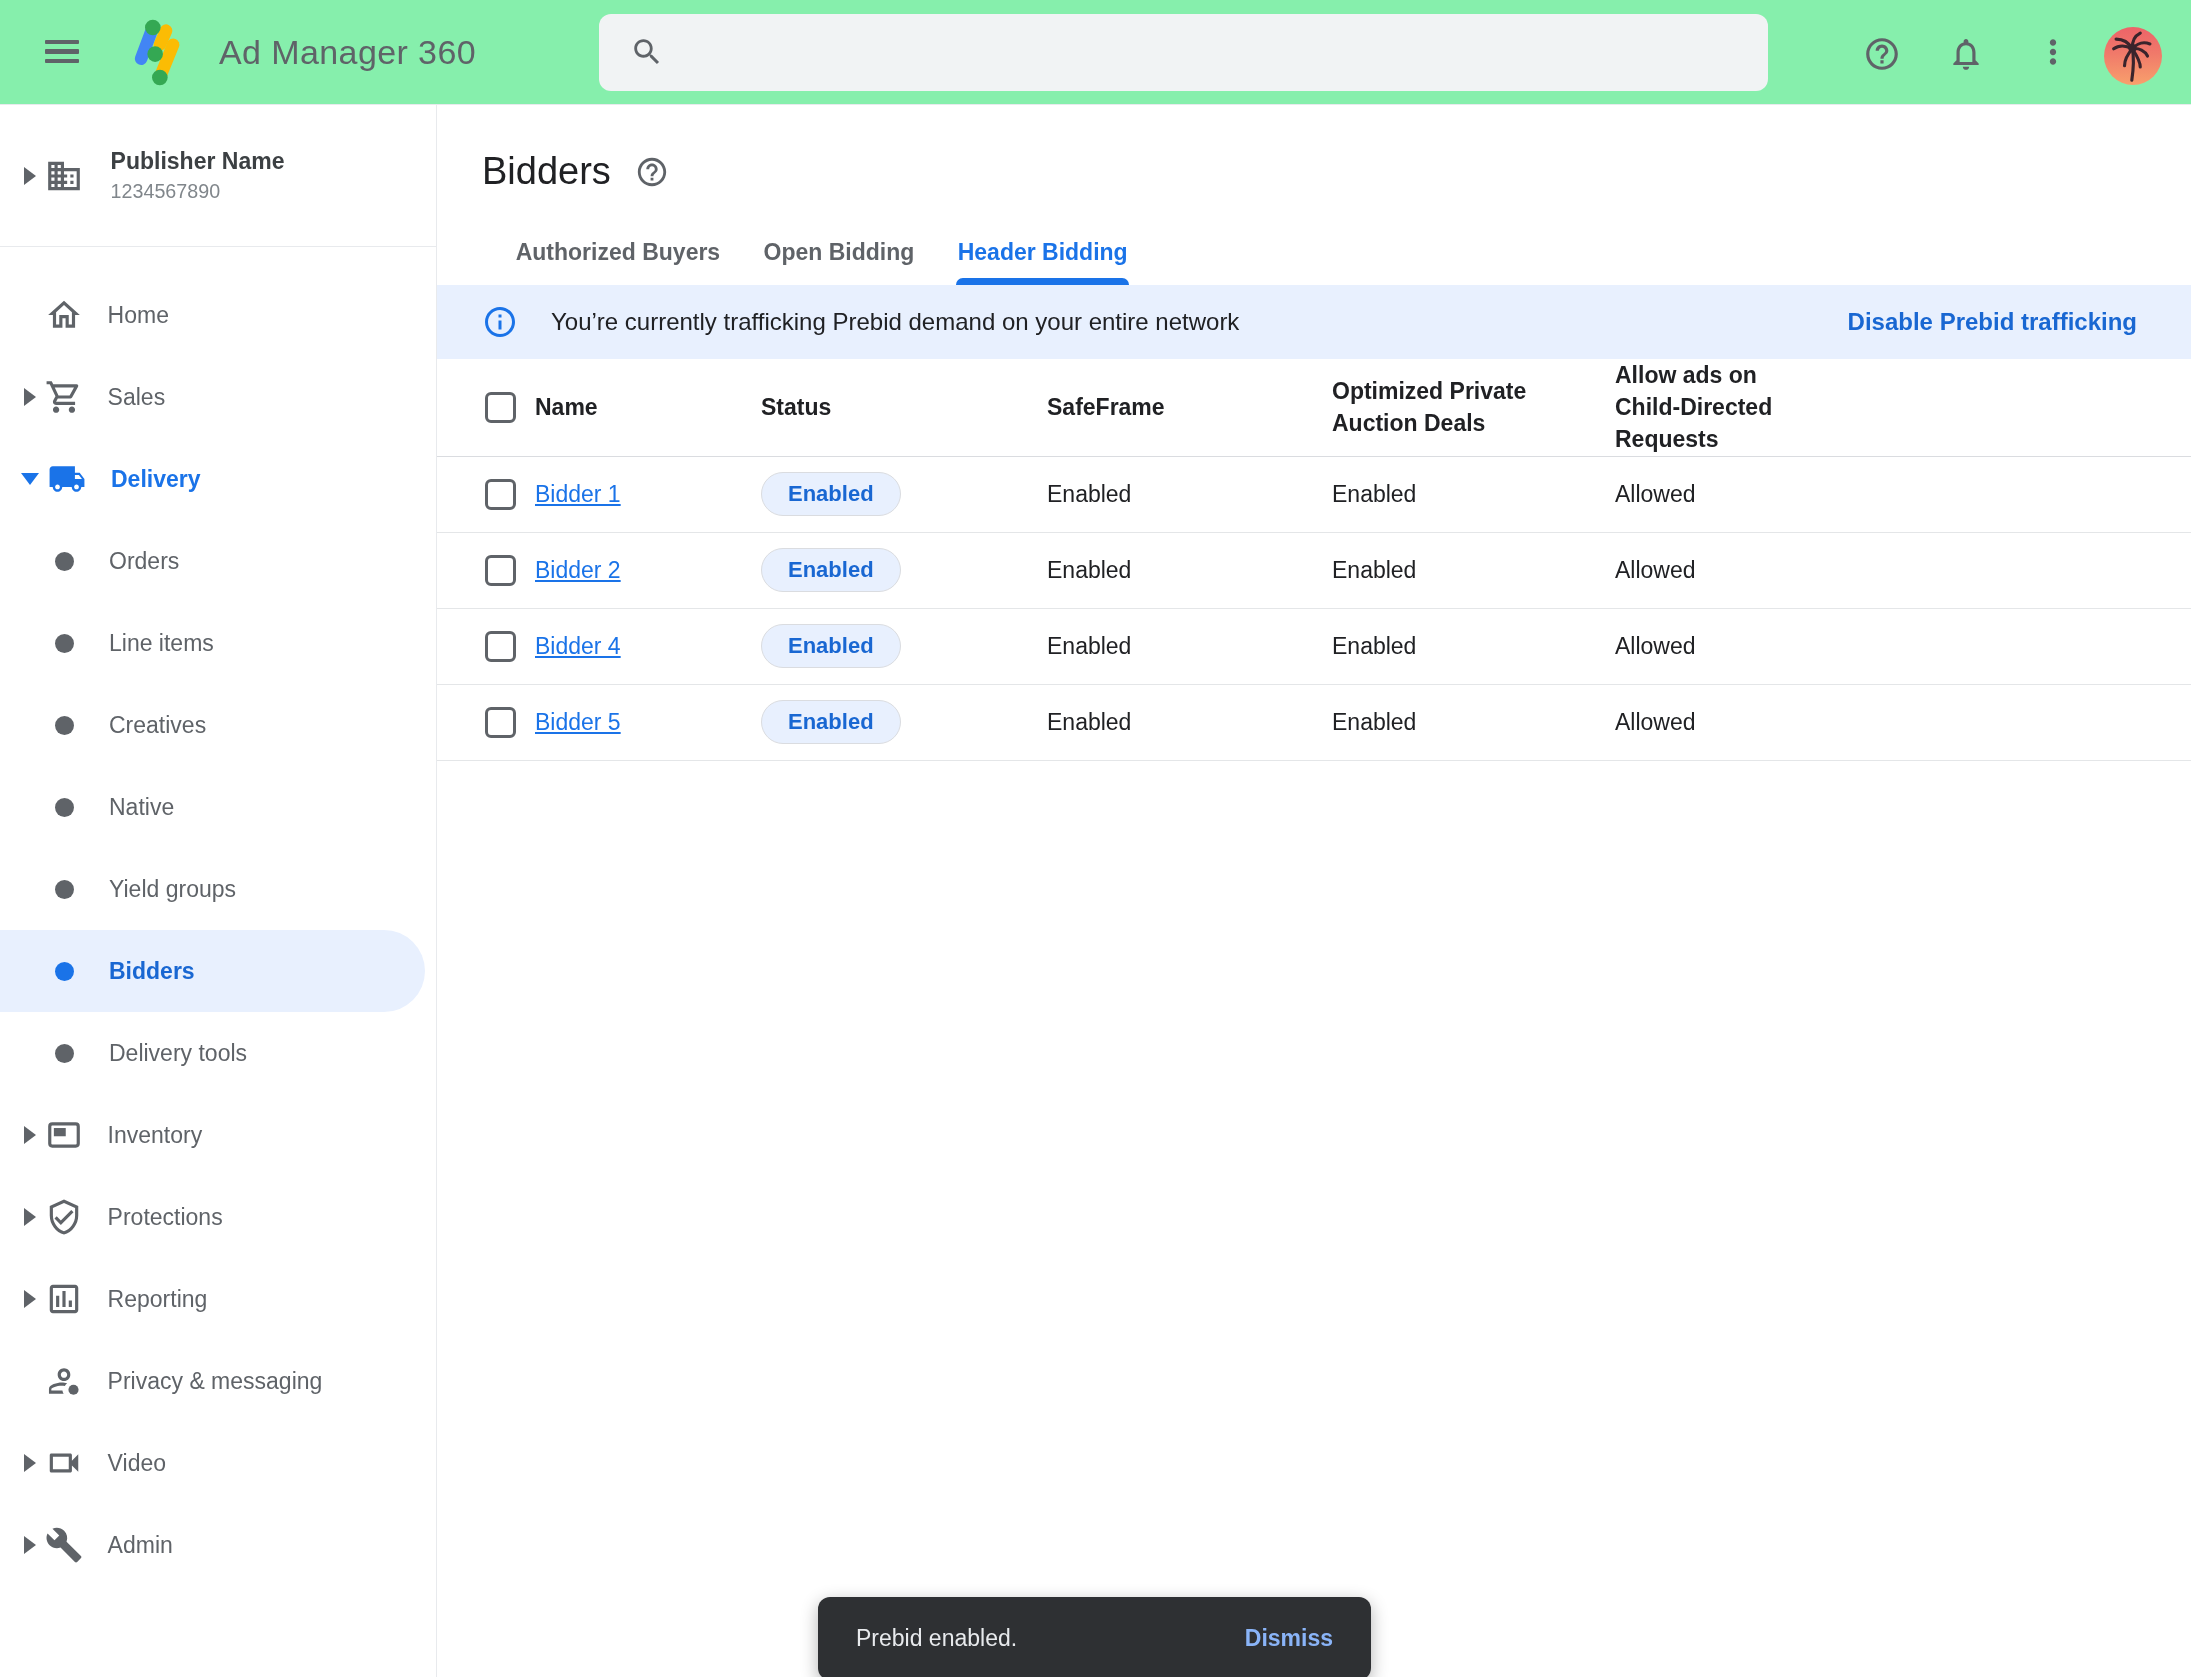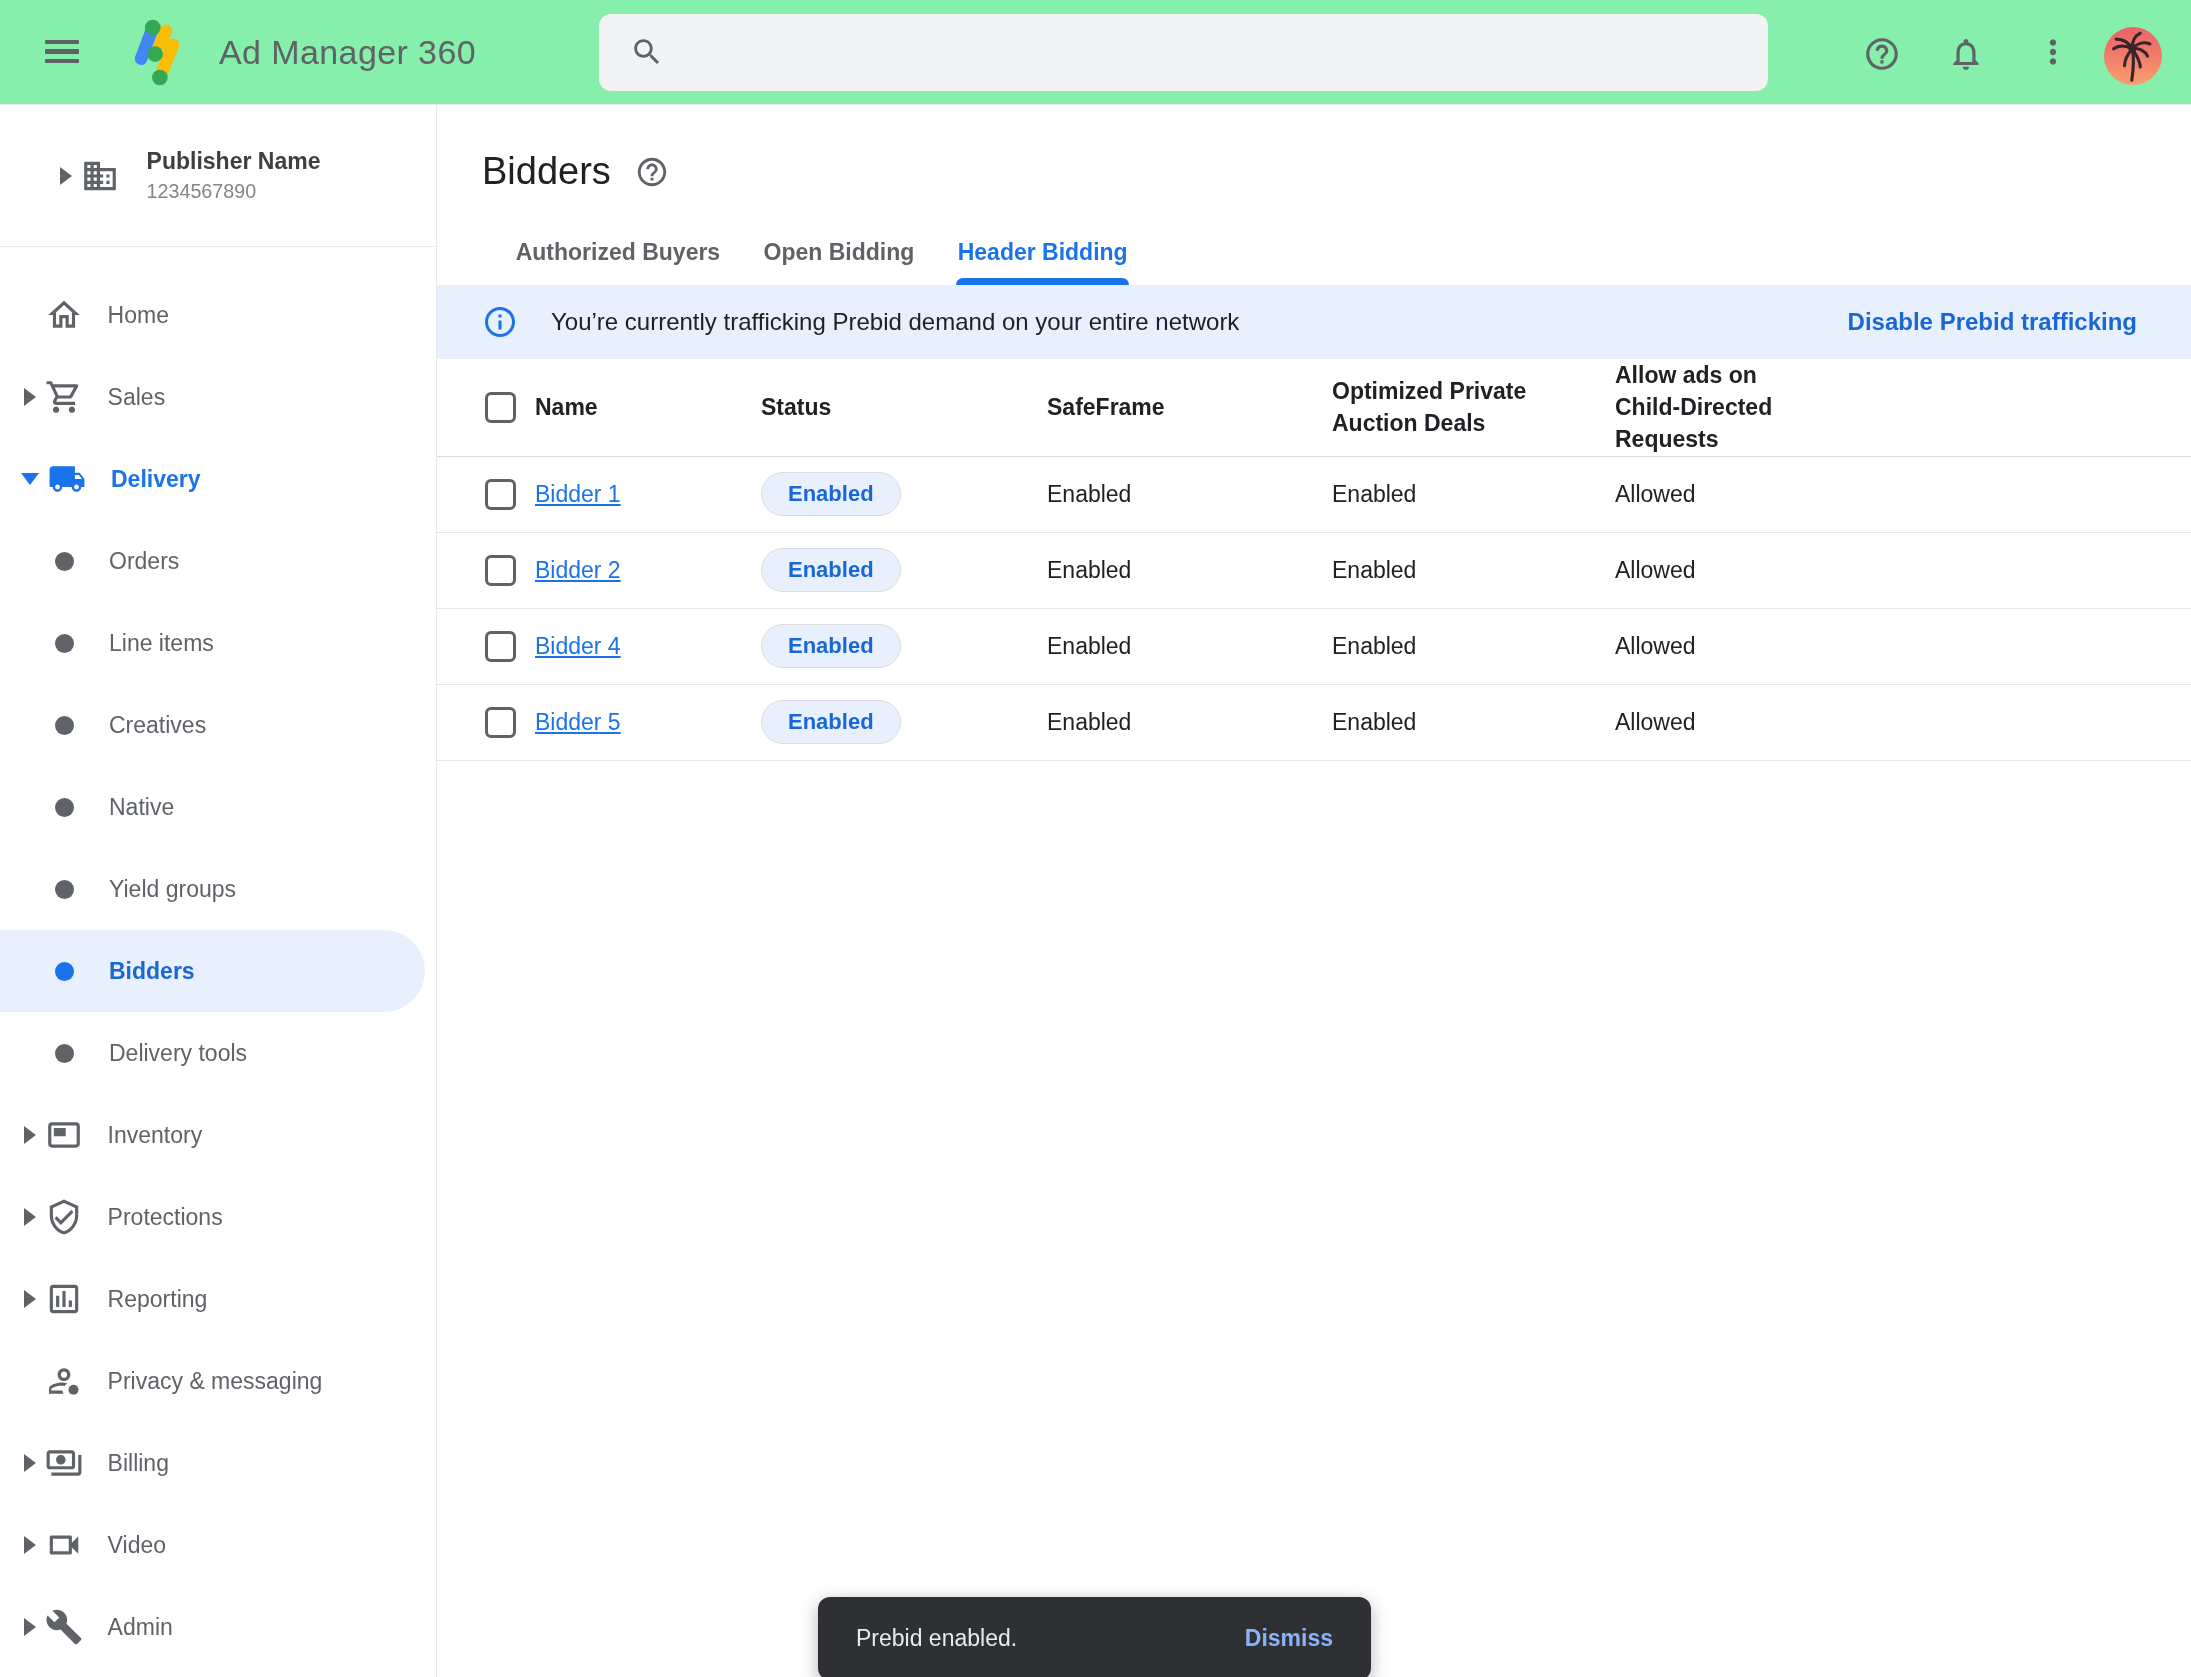--- a/index.html
+++ b/index.html
@@ -25,21 +25,21 @@
   .dots-pos{left:2034px;top:33px;}
   .avatar{position:absolute;left:2104px;top:26.5px;width:58px;height:58px;border-radius:50%;
       background:linear-gradient(180deg,#ec6368 0%,#f0796a 45%,#f8a06c 100%);overflow:hidden;cursor:pointer;}
 
   
   .bodywrap{display:flex;height:1572px;}
   .sidebar{width:437px;flex:none;border-right:1.7px solid #e8eaed;box-sizing:border-box;background:#fff;}
   .content{flex:1;min-width:0;}
 
   
-  .pubrow{height:141px;display:flex;align-items:center;border-bottom:1.7px solid #e8eaed;cursor:pointer;padding-left:36px;}
+  .pubrow{height:141px;display:flex;align-items:center;border-bottom:1.7px solid #e8eaed;cursor:pointer;}
   .caret{width:0;height:0;margin-left:24px;flex:none;}
   .caret.right{border-top:9.4px solid transparent;border-bottom:9.4px solid transparent;border-left:12px solid #5f6368;}
   .caret.down{border-left:9.4px solid transparent;border-right:9.4px solid transparent;border-top:12px solid #1a73e8;margin-left:21.4px;}
   .caret.none{border:none;width:12px;}
   .navicon{width:38px;height:38px;margin-left:8.6px;flex:none;color:#5f6368;}
   .pubtext{margin-left:28px;}
   .pubname{font-size:23px;font-weight:bold;color:#3c4043;}
   .pubid{font-size:19.7px;color:#80868b;margin-top:5.1px;}
   nav{padding-top:27px;}
   .nav-item{height:82px;display:flex;align-items:center;cursor:pointer;position:relative;}
@@ -242,27 +242,20 @@
 
         <div class="nav-item">
           <span class="caret none"></span>
           <svg class="navicon" viewBox="0 0 24 24" fill="currentColor">
             <path d="M12 4C9.79 4 8 5.79 8 8s1.79 4 4 4 4-1.79 4-4-1.79-4-4-4zm0 2c1.1 0 2 .9 2 2s-.9 2-2 2-2-.9-2-2 .9-2 2-2zm-8 11c.22-.72 3.31-2 6.5-2 .7 0 1.38.06 2.03.16.34-.68.84-1.26 1.45-1.71C13.06 13.16 11.6 13 10.5 13c-2.67 0-8 1.34-8 4v3h9.26a5.5 5.5 0 0 1-.76-2H4z"></path>
             <circle cx="18" cy="17.5" r="3.2"></circle>
           </svg>
           <span class="nav-label">Privacy &amp; messaging</span>
         </div>
 
-        <div class="nav-item">
-          <span class="caret right"></span>
-          <svg class="navicon" viewBox="0 0 24 24" fill="currentColor">
-            <path d="M19 14V6c0-1.1-.9-2-2-2H3c-1.1 0-2 .9-2 2v8c0 1.1.9 2 2 2h14c1.1 0 2-.9 2-2zm-2 0H3V6h14v8zm-7-7c-1.66 0-3 1.34-3 3s1.34 3 3 3 3-1.34 3-3-1.34-3-3-3zm13 0v11c0 1.1-.9 2-2 2H4v-2h17V7h2z"></path>
-          </svg>
-          <span class="nav-label">Billing</span>
-        </div>
 
         <div class="nav-item">
           <span class="caret right"></span>
           <svg class="navicon" viewBox="0 0 24 24" fill="currentColor">
             <path d="M15 8v8H5V8h10m1-2H4c-.55 0-1 .45-1 1v10c0 .55.45 1 1 1h12c.55 0 1-.45 1-1v-3.5l4 4v-11l-4 4V7c0-.55-.45-1-1-1z"></path>
           </svg>
           <span class="nav-label">Video</span>
         </div>
 
         <div class="nav-item">

